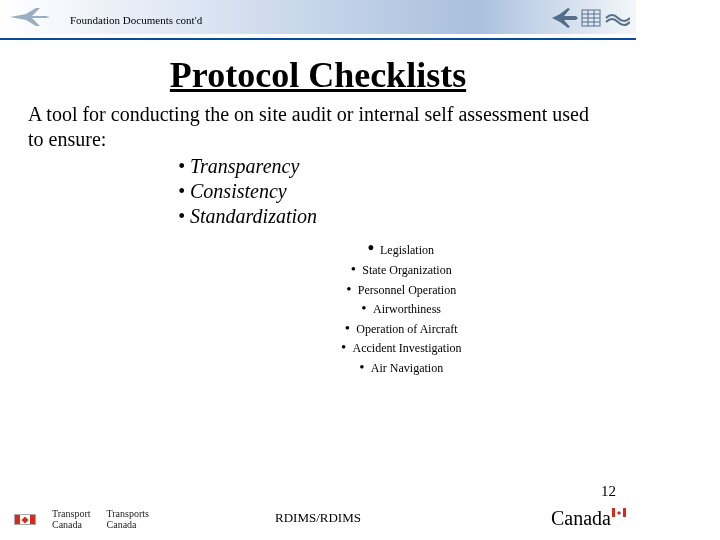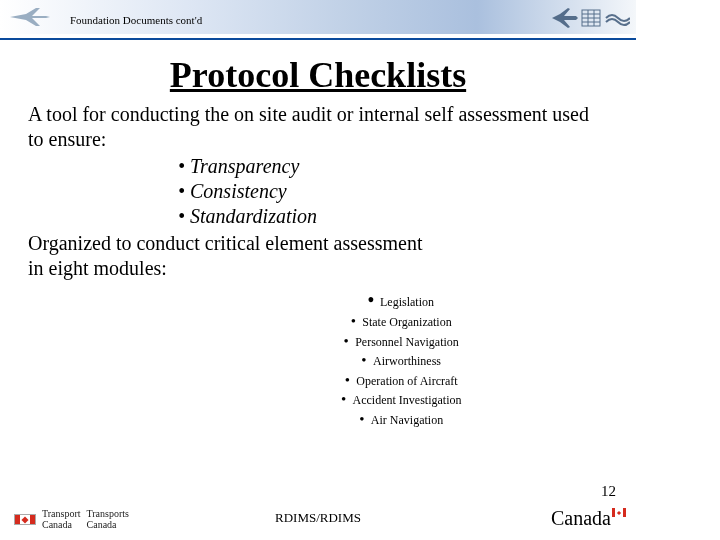--- a/index.html
+++ b/index.html
@@ -18,21 +18,21 @@
   .pillars li { list-style: none; }
   .pillars li::before { content: "• "; }
   .organized { margin-top: 2px; }
   .modules { margin-left: 160px; margin-top: 8px; font-size: 12px; font-family: "Times New Roman", serif; text-align: center; }
   .modules li { list-style: none; line-height: 1.3; }
   .modules li::before { content: "•"; display: inline-block; width: 18px; font-size: 15px; }
   .modules li.first::before { font-size: 18px; font-weight: bold; }
   .pagenum { position: absolute; right: 20px; bottom: 40px; font-size: 15px; }
   .footer { position: absolute; bottom: 8px; left: 0; width: 100%; height: 28px; }
   .footer-center { position: absolute; width: 100%; text-align: center; bottom: 6px; font-size: 13px; }
-  .footer-left { position: absolute; left: 14px; bottom: 2px; display: flex; align-items: center; gap: 6px; }
+  .footer-left { position: absolute; left: 14px; bottom: 2px; display: flex; align-items: center; gap: 16px; }
   .footer-right { position: absolute; right: 10px; bottom: 2px; display: flex; align-items: baseline; gap: 2px; }
   .tc-text { font-size: 10px; line-height: 1.05; color: #222; }
   .flag { width: 22px; height: 11px; background: #fff; border: 0.5px solid #aaa; position: relative; }
   .flag .bar-l, .flag .bar-r { position: absolute; top: 0; width: 5px; height: 100%; background: #d52b1e; }
   .flag .bar-l { left: 0; } .flag .bar-r { right: 0; }
   .flag .leaf { position: absolute; left: 50%; top: 50%; width: 5px; height: 5px; background: #d52b1e; transform: translate(-50%,-50%) rotate(45deg); }
   .canada-mark { font-family: "Times New Roman", serif; font-size: 20px; color: #000; }
   .canada-mark .flag-sm { display: inline-block; width: 14px; height: 9px; background: #fff; position: relative; vertical-align: super; margin-left: 1px; }
   .canada-mark .flag-sm::before, .canada-mark .flag-sm::after { content: ""; position: absolute; top: 0; width: 3px; height: 100%; background: #d52b1e; }
   .canada-mark .flag-sm::before { left: 0; } .canada-mark .flag-sm::after { right: 0; }
@@ -73,28 +73,24 @@
 
   <h1 class="title">Protocol Checklists</h1>
 
   <div class="body">
     <div class="intro">A tool for conducting the on site audit or internal self assessment used to ensure:</div>
     <ul class="pillars">
       <li>Transparency</li>
       <li>Consistency</li>
       <li>Standardization</li>
     </ul>
-    <div class="organized">
-      <span>Organized to conduct critical element assessment</span><br>
-      <span> in eight modules:</span>
-    </div>
     <ul class="modules">
       <li class="first">Legislation</li>
       <li>State Organization</li>
-      <li>Personnel Navigation</li>
+      <li>Personnel Operation</li>
       <li>Airworthiness</li>
       <li>Operation of Aircraft</li>
       <li>Accident Investigation</li>
       <li>Air Navigation</li>
     </ul>
   </div>
 
   <div class="pagenum">12</div>
 
   <div class="footer">

